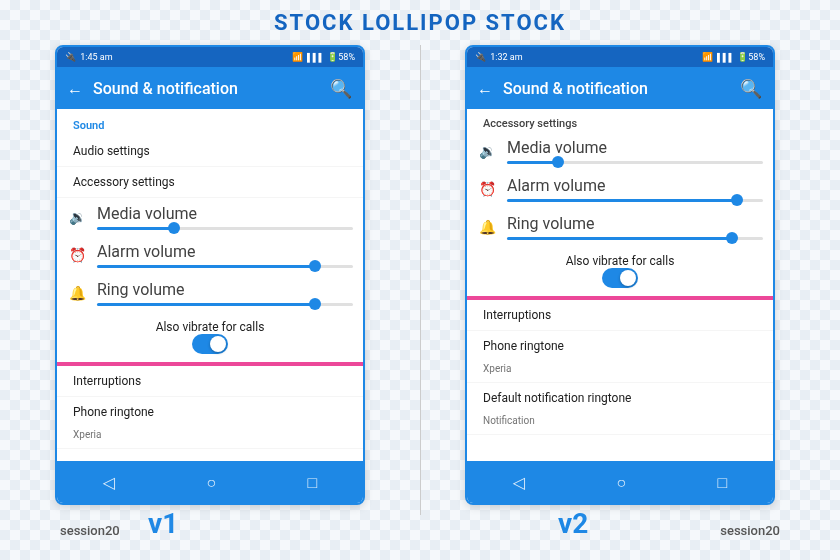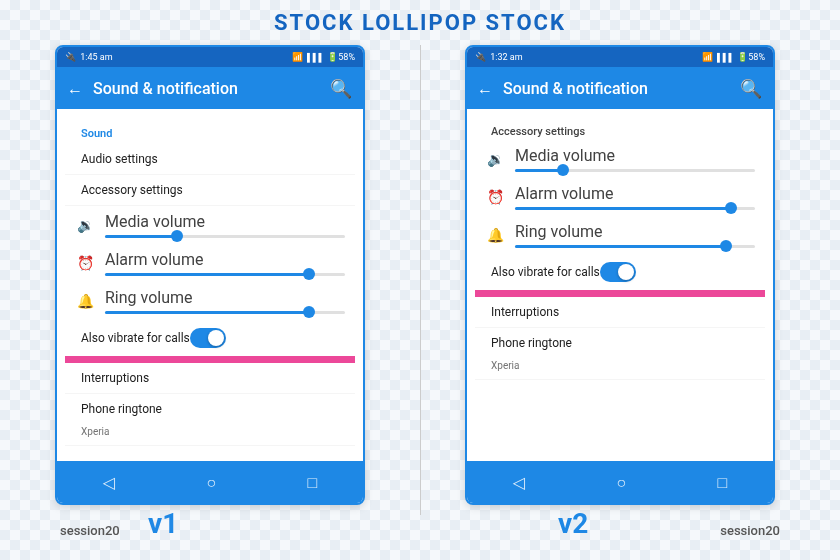--- a/index.html
+++ b/index.html
@@ -93,21 +93,21 @@
 
     .back-arrow {
       color: white;
       font-size: 16px;
     }
 
     
     .content {
       flex: 1;
       overflow: hidden;
-      padding: 8px;
+      padding: 0;
       background: white;
       height: calc(100% - 62px - 42px);
     }
 
     .section-header {
       color: #1e88e5;
       font-size: 11px;
       font-weight: 600;
       padding: 10px 16px 4px;
     }
@@ -169,22 +169,24 @@
       background: #1e88e5;
       border-radius: 50%;
       position: absolute;
       top: -5px;
       transform: translateX(-50%);
     }
 
     .toggle-row {
       display: flex;
       align-items: center;
+      justify-content: space-between;
       padding: 8px 16px;
-      border-bottom: 7px solid #ec4899;
+      border-bottom: 4px solid #ec4899;
+      flex-direction: column;
     }
 
     .toggle-label {
       font-size: 12px;
       color: #212121;
     }
 
     .toggle-switch {
       width: 36px;
       height: 20px;
@@ -422,20 +424,24 @@
       </div>
     </div>
 
     <div class="setting-item">Interruptions</div>
     <div class="setting-item">
       Phone ringtone
       <div class="setting-item-sub">Xperia</div>
     </div>
 
 
+    <div class="setting-item">
+      Default notification ringtone
+      <div class="setting-item-sub">Notification</div>
+    </div>
   </div>
 
   <div class="bottom-nav">
     <span class="nav-btn">◁</span>
     <span class="nav-btn">○</span>
     <span class="nav-btn">□</span>
   </div>
 </div>
 
 <div class="divider-line"></div>

